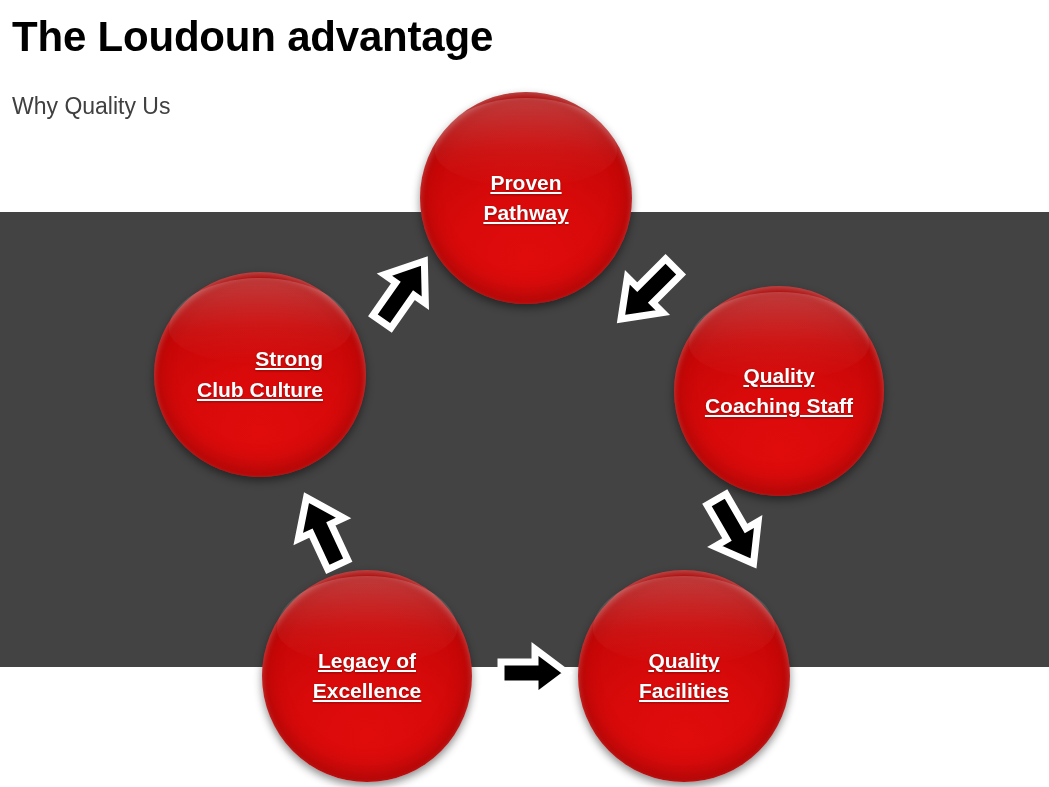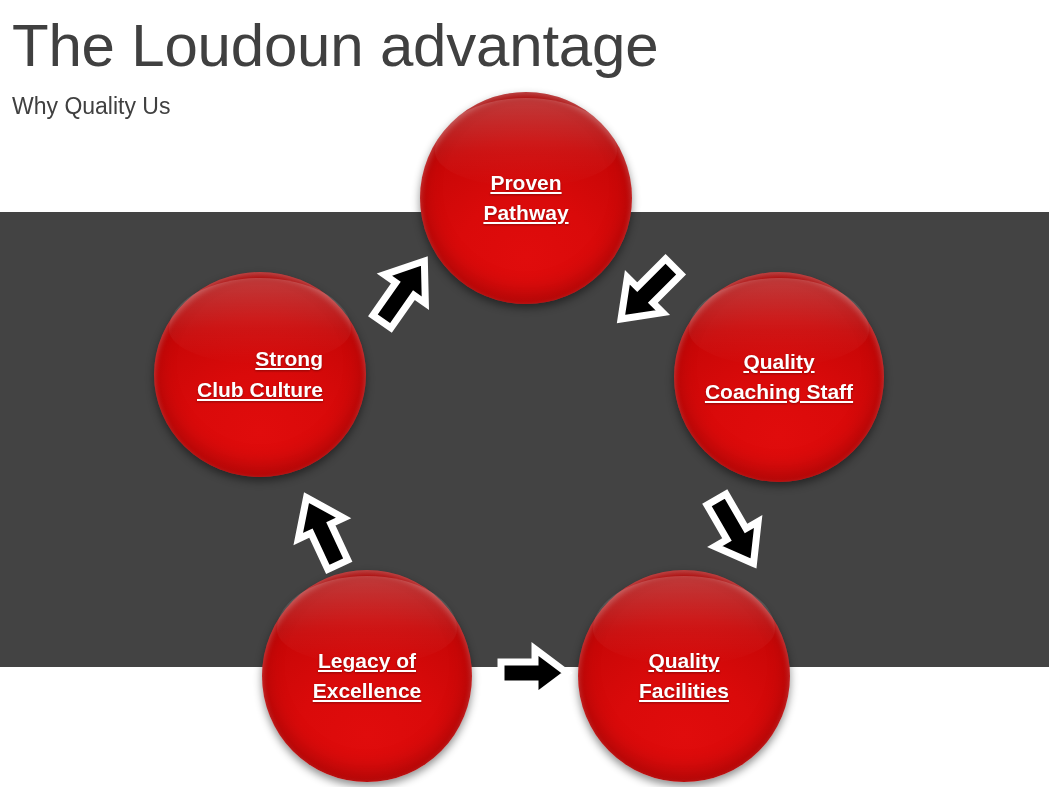--- a/index.html
+++ b/index.html
@@ -24,24 +24,24 @@
     top: 212px;
     height: 455px;
     background: #434343;
   }
 
   
   .slide-title {
     position: absolute;
     left: 12px;
     top: 16px;
-    font-size: 60px;
+    font-size: 42px;
     line-height: 1.0;
-    color: #404040;
-    font-weight: normal;
+    color: #000000;
+    font-weight: bold;
     letter-spacing: -0.2px;
     white-space: nowrap;
   }
   .slide-subtitle {
     position: absolute;
     left: 12px;
     top: 95px;
     font-size: 23px;
     line-height: 1.0;
     color: #404040;
@@ -91,21 +91,21 @@
     height: 42%;
     border-radius: 50% 50% 50% 50% / 60% 60% 40% 40%;
     background: linear-gradient(to bottom,
       rgba(255,255,255,0.20) 0%,
       rgba(255,255,255,0.05) 60%,
       rgba(255,255,255,0.0) 100%);
     pointer-events: none;
   }
 
   #node-proven    { left: 420px; top:  92px; width: 212px; height: 212px; }
-  #node-coaching  { left: 674px; top: 272px; width: 210px; height: 210px; }
+  #node-coaching  { left: 674px; top: 286px; width: 210px; height: 210px; }
   #node-facilities{ left: 578px; top: 570px; width: 212px; height: 212px; }
   #node-legacy    { left: 262px; top: 570px; width: 210px; height: 212px; }
   #node-culture   { left: 154px; top: 272px; width: 212px; height: 205px; text-align: right; }
 
   
   .arrow {
     position: absolute;
     z-index: 4;
   }
   .arrow svg { display: block; overflow: visible; }

